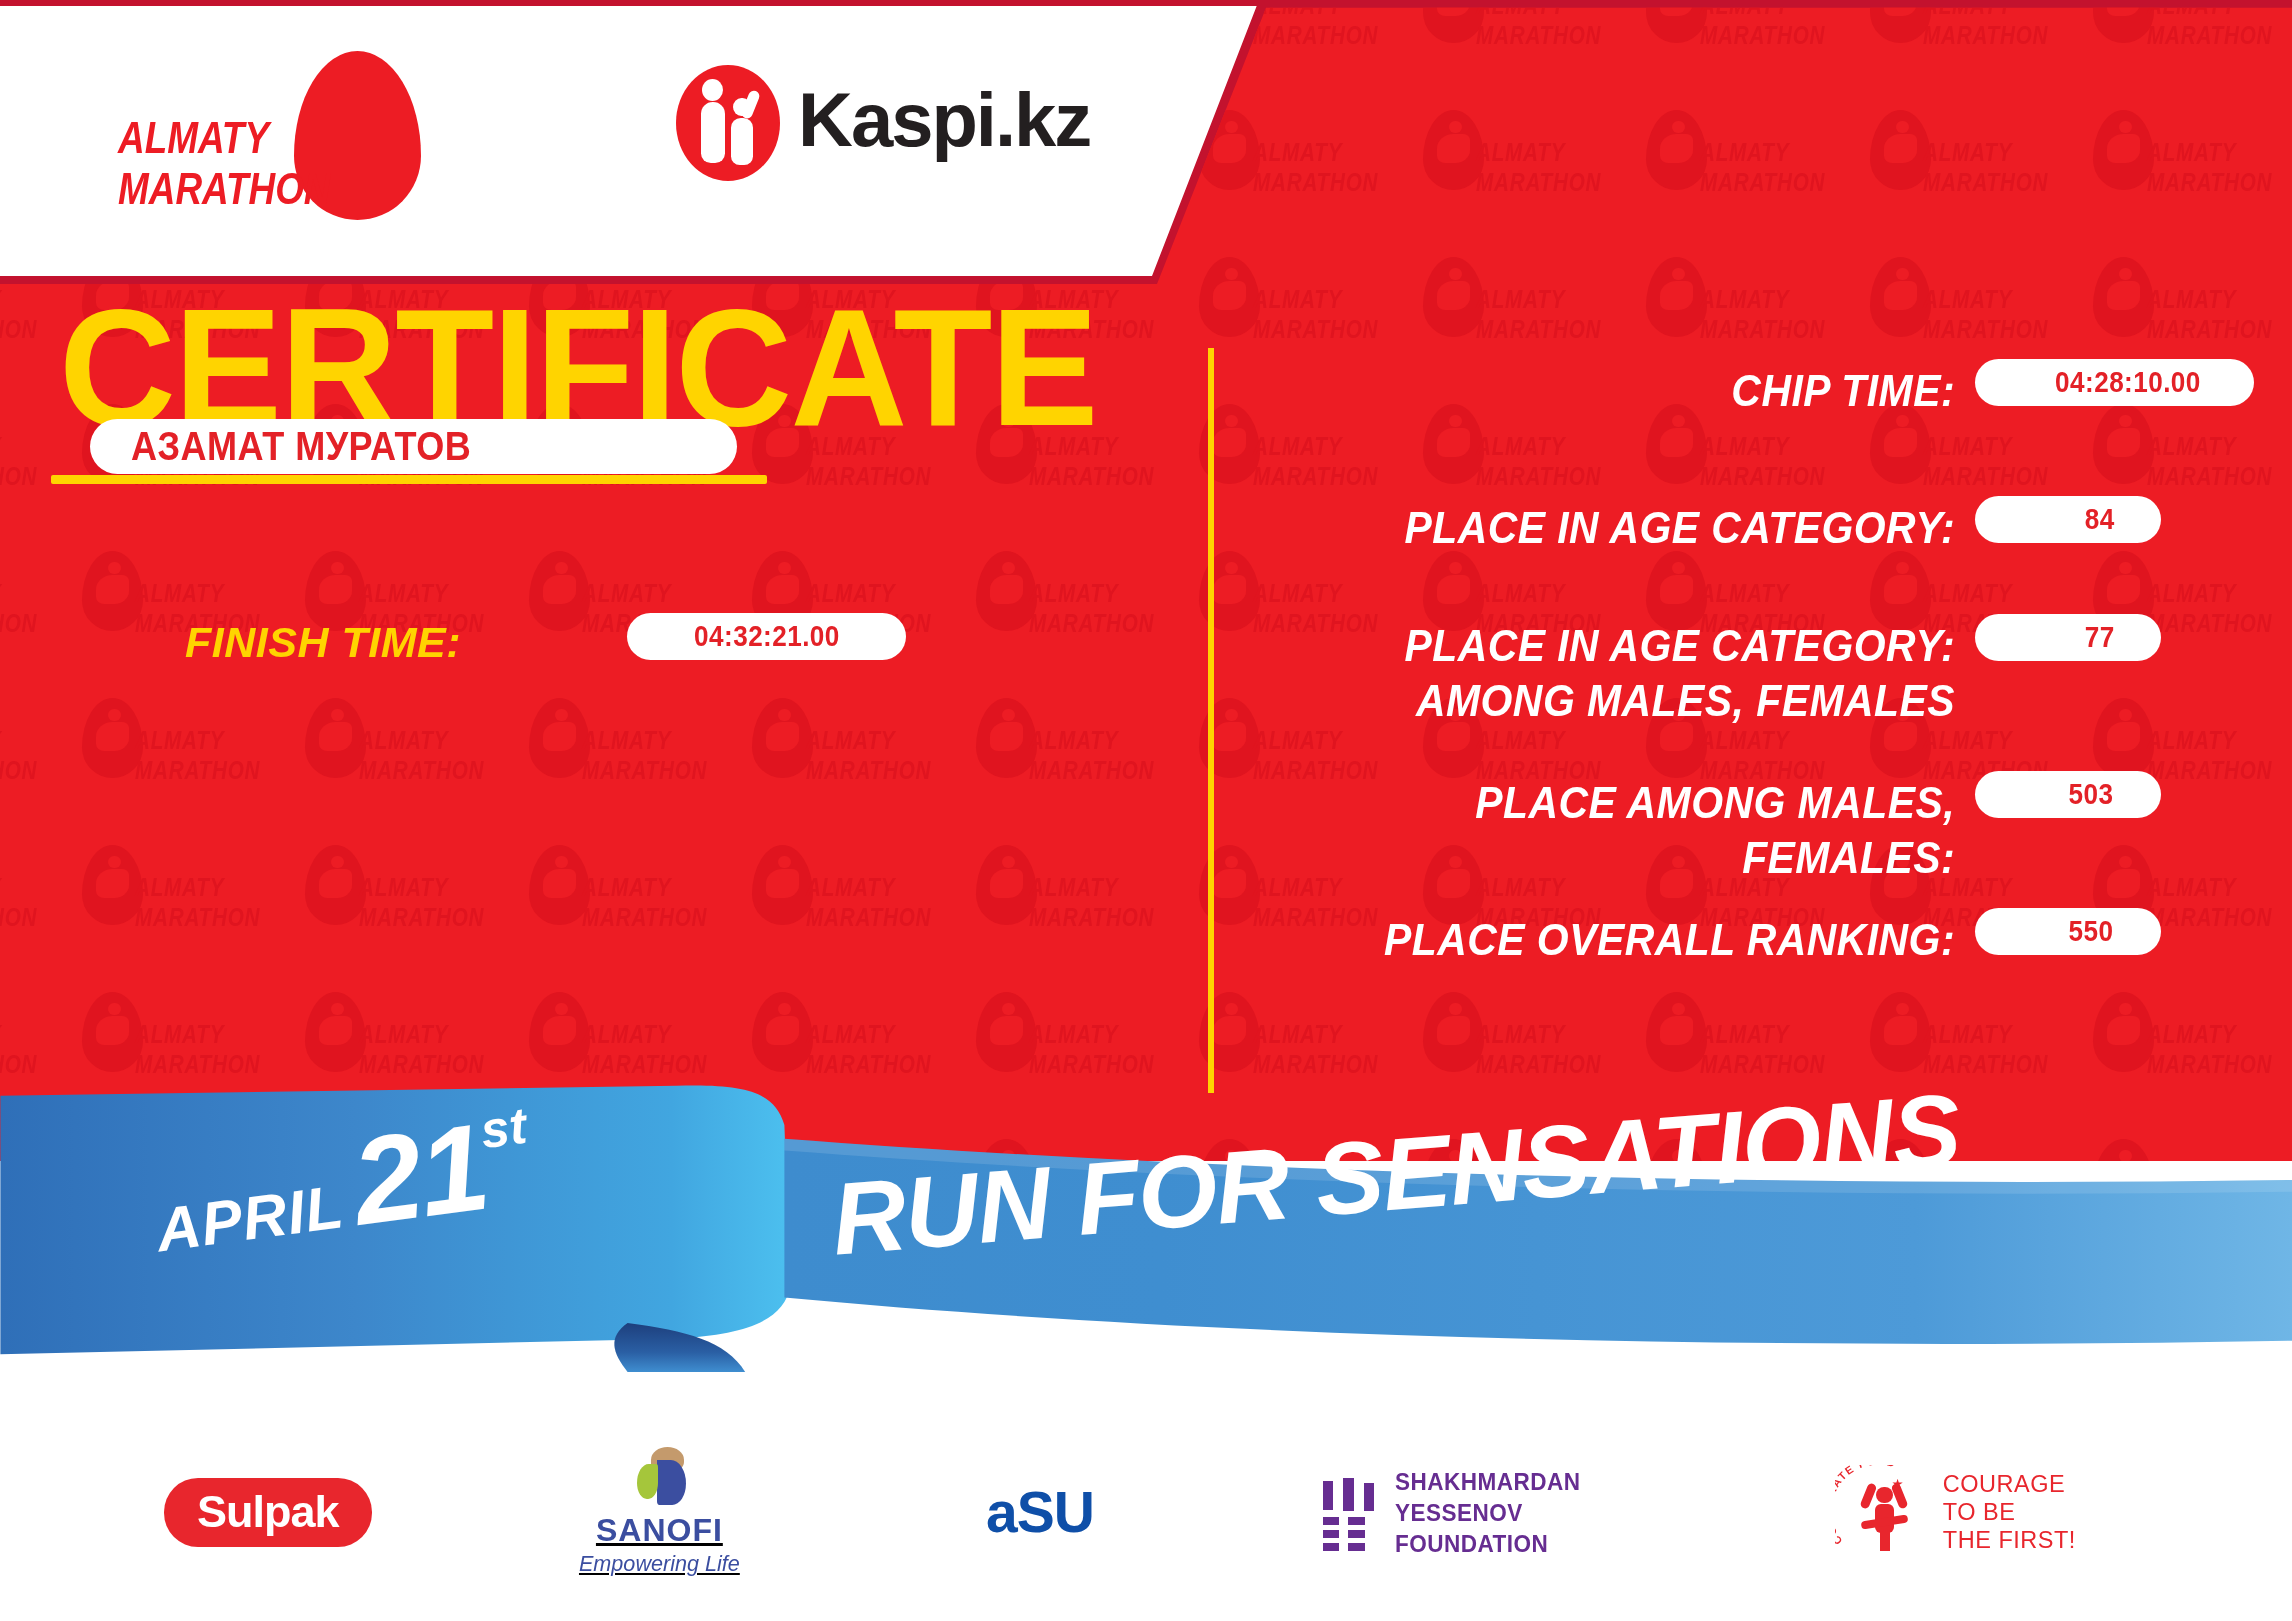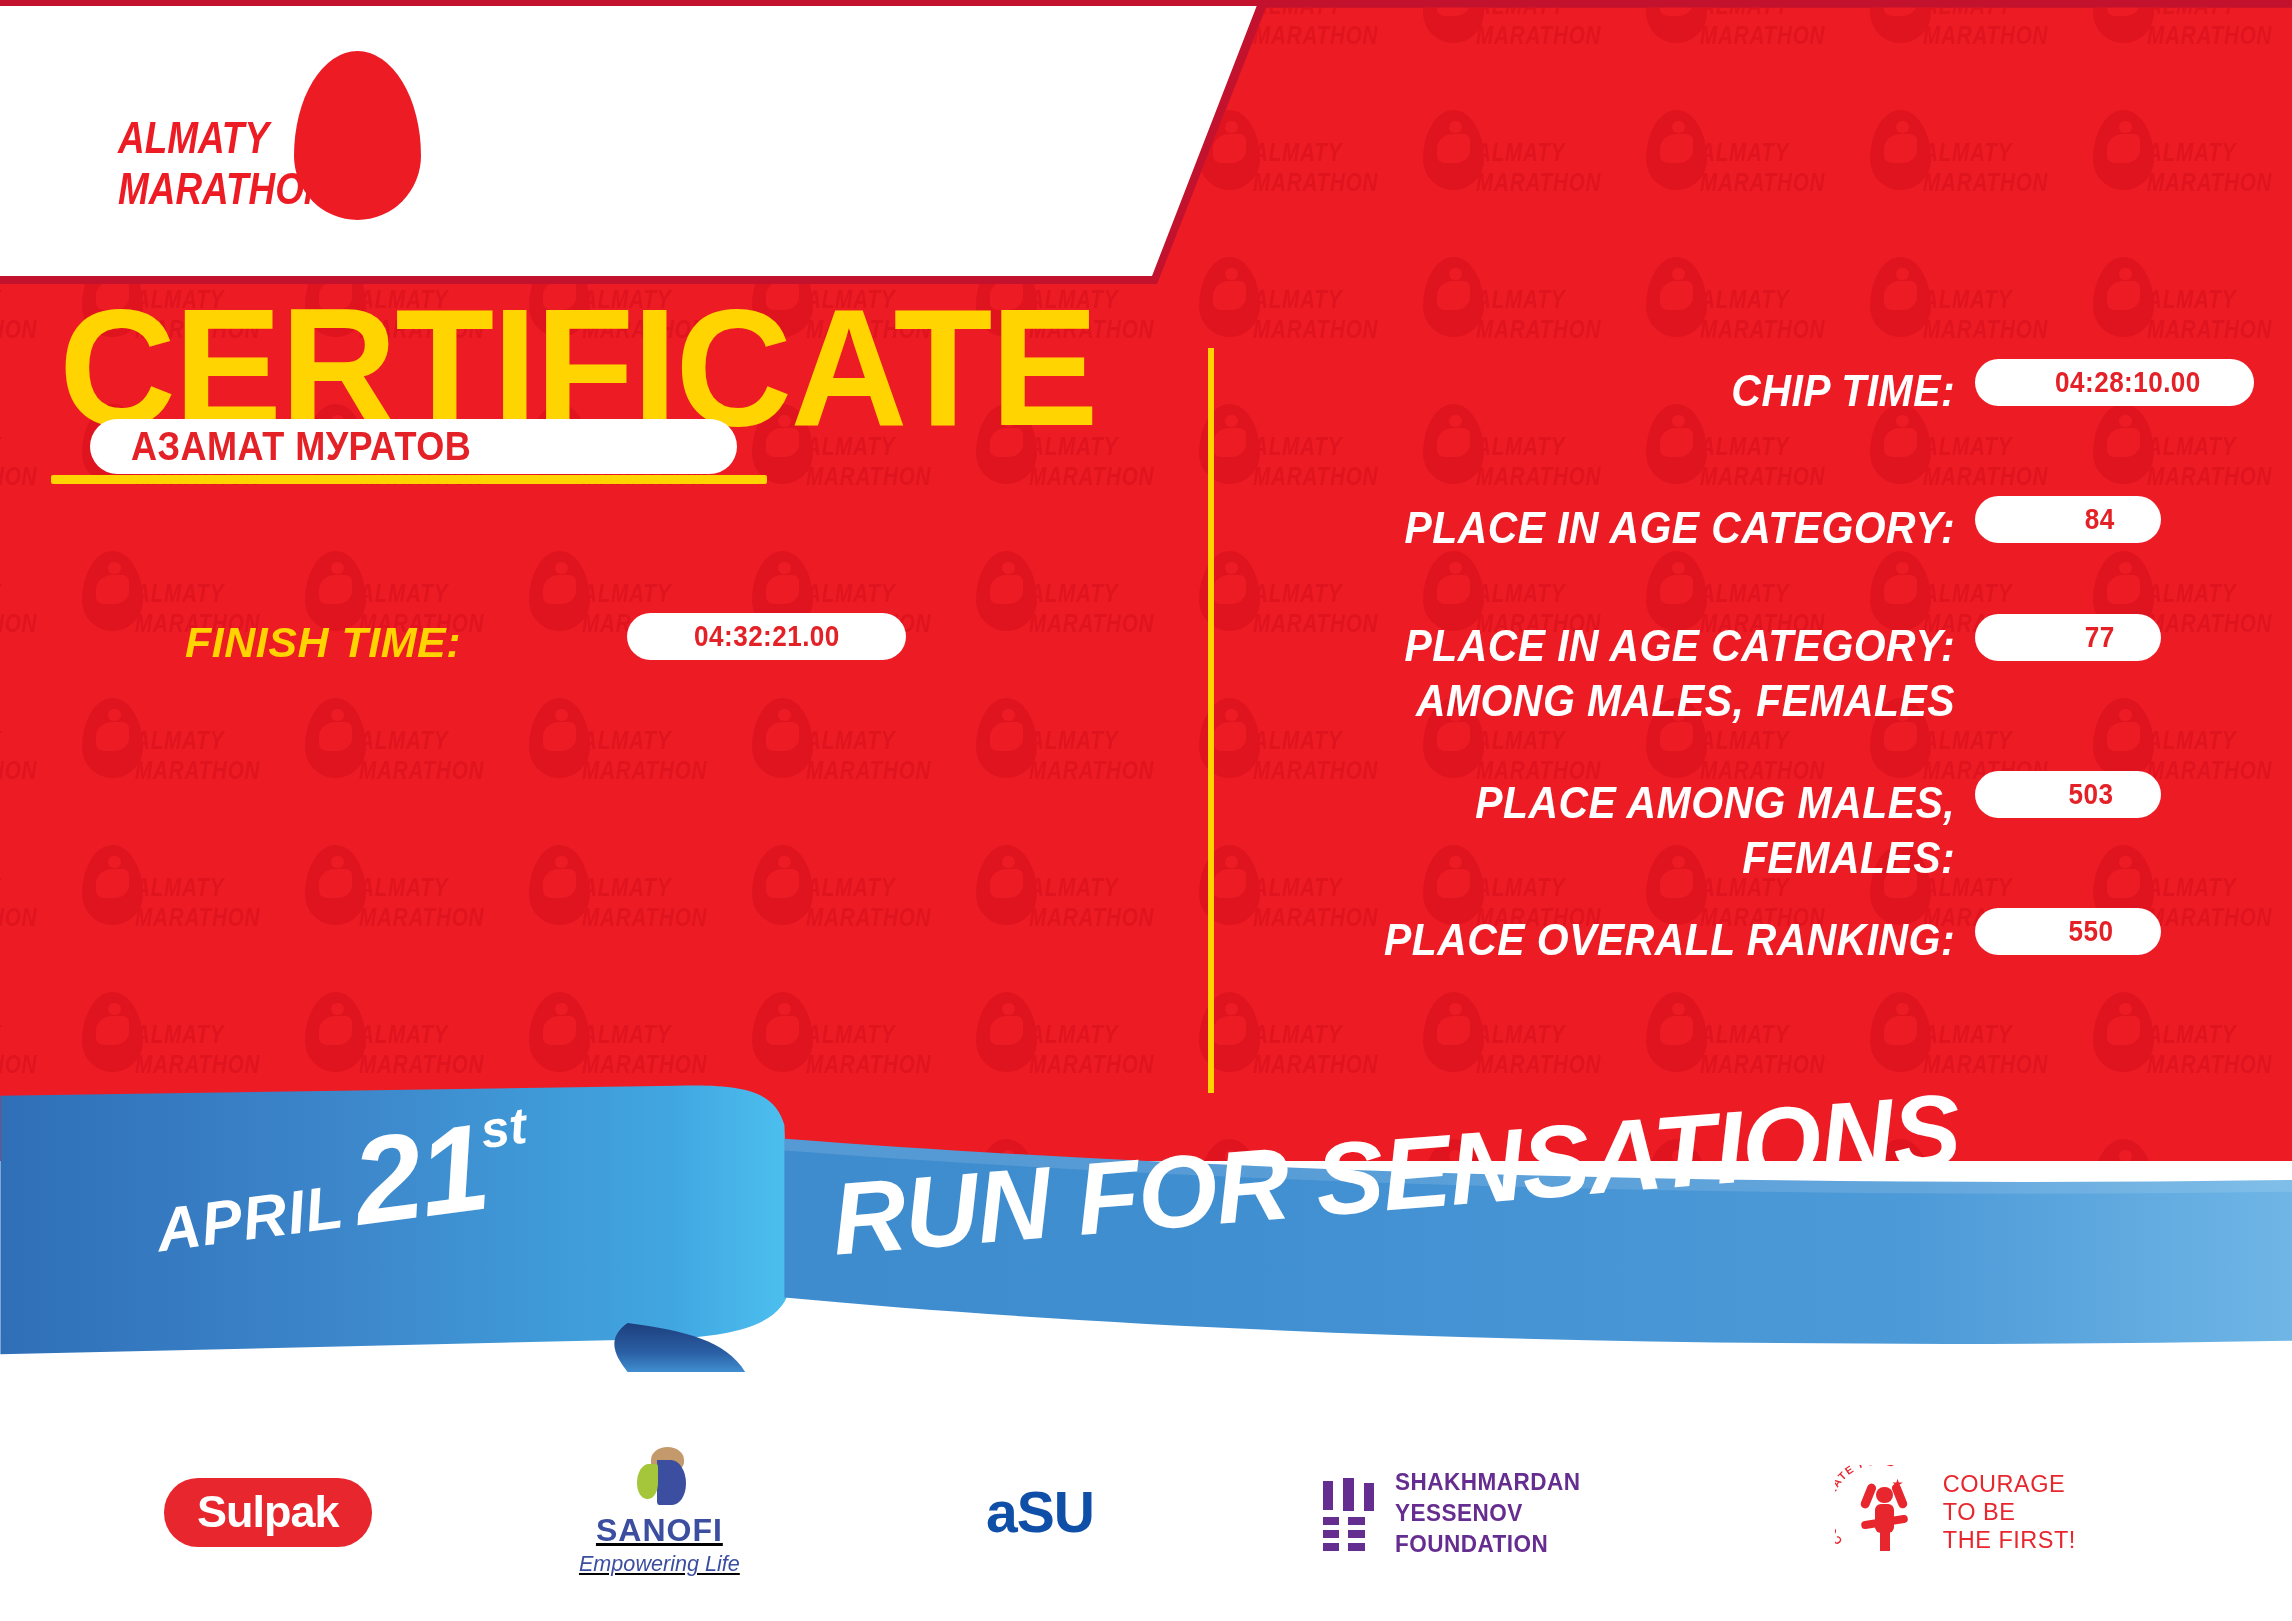--- a/index.html
+++ b/index.html
@@ -841,20 +841,30 @@
           <i class="am-torso"></i>
           <i class="am-arm"></i>
           <i class="am-leg1"></i>
           <i class="am-leg2"></i>
         </div>
       </div>
       <div class="am-text"><span>ALMATY</span>
 <span>MARATHON</span></div>
     </div>
 
+    <div class="kaspi">
+      <div class="kaspi-mark">
+        <i class="k-h1"></i>
+          <i class="k-b1"></i>
+        <i class="k-h2"></i>
+          <i class="k-b2"></i>
+          <i class="k-arm"></i>
+      </div>
+      <div class="kaspi-word">Kaspi.kz</div>
+    </div>
 
   </div>
 
   <div class="left-col">
 
     <div class="cert-title">CERTIFICATE</div>
     <div class="title-rule"></div>
 
     <div class="name-pill">
       <div class="name-text">АЗАМАТ МУРАТОВ</div>

